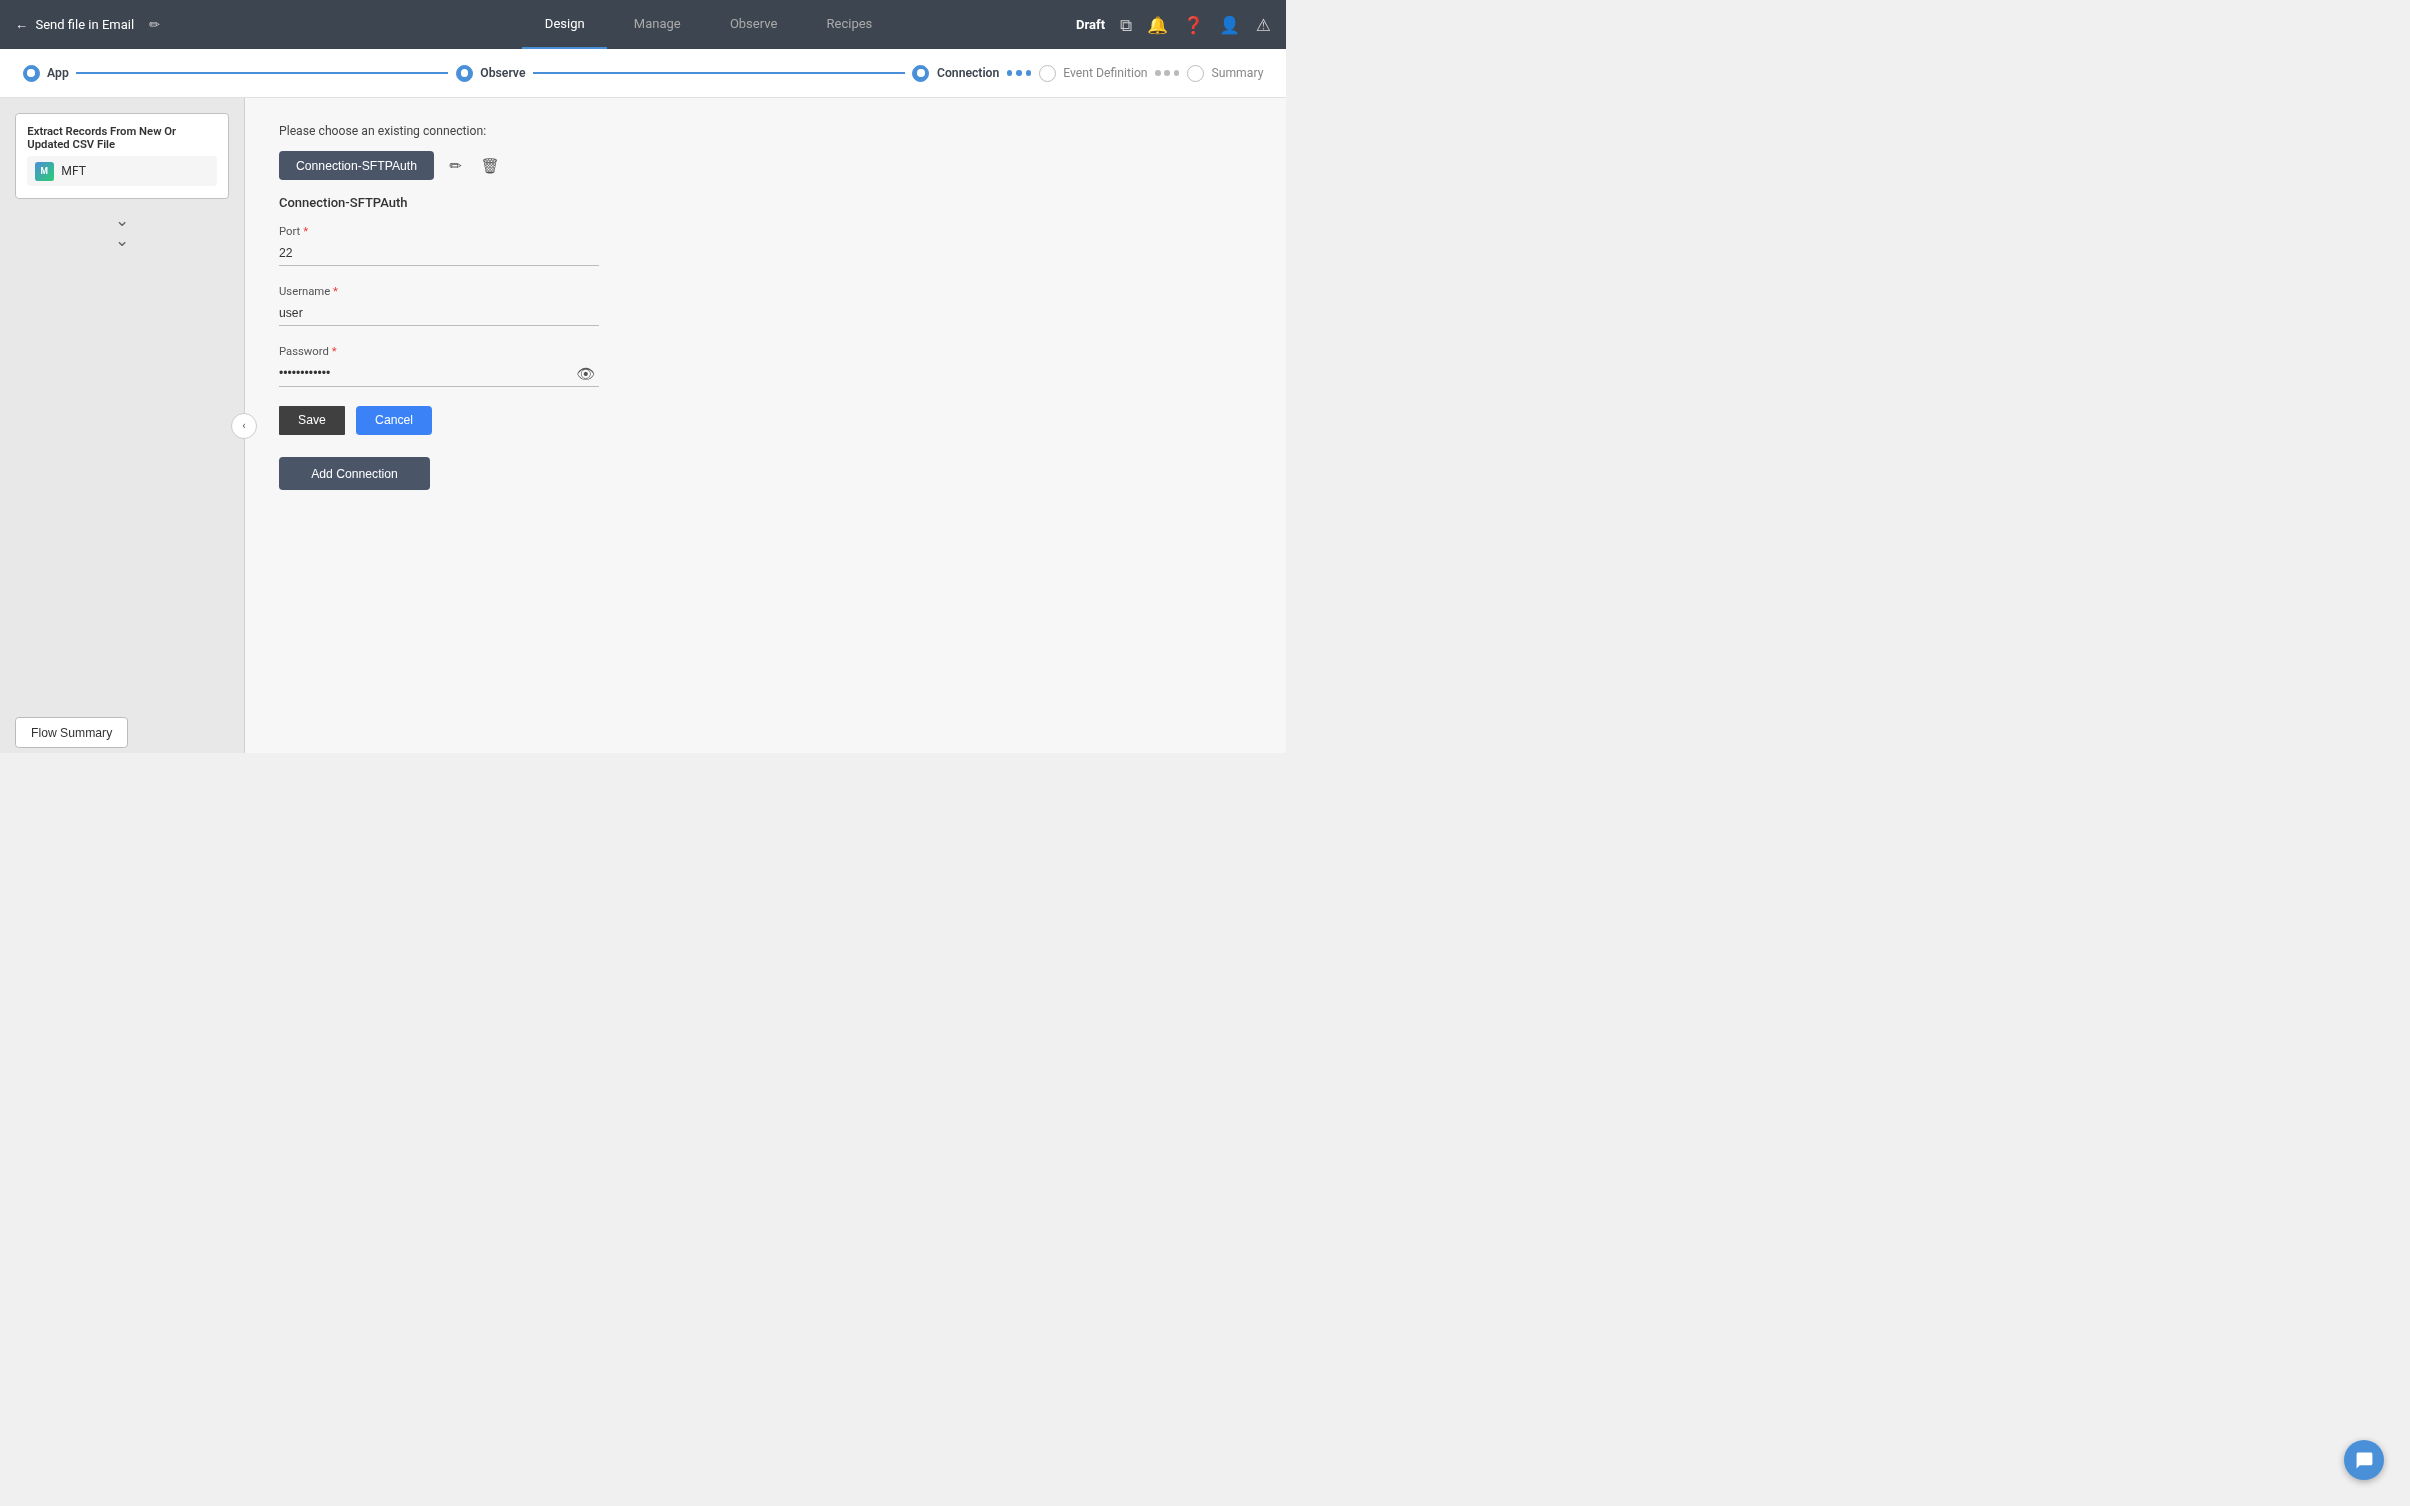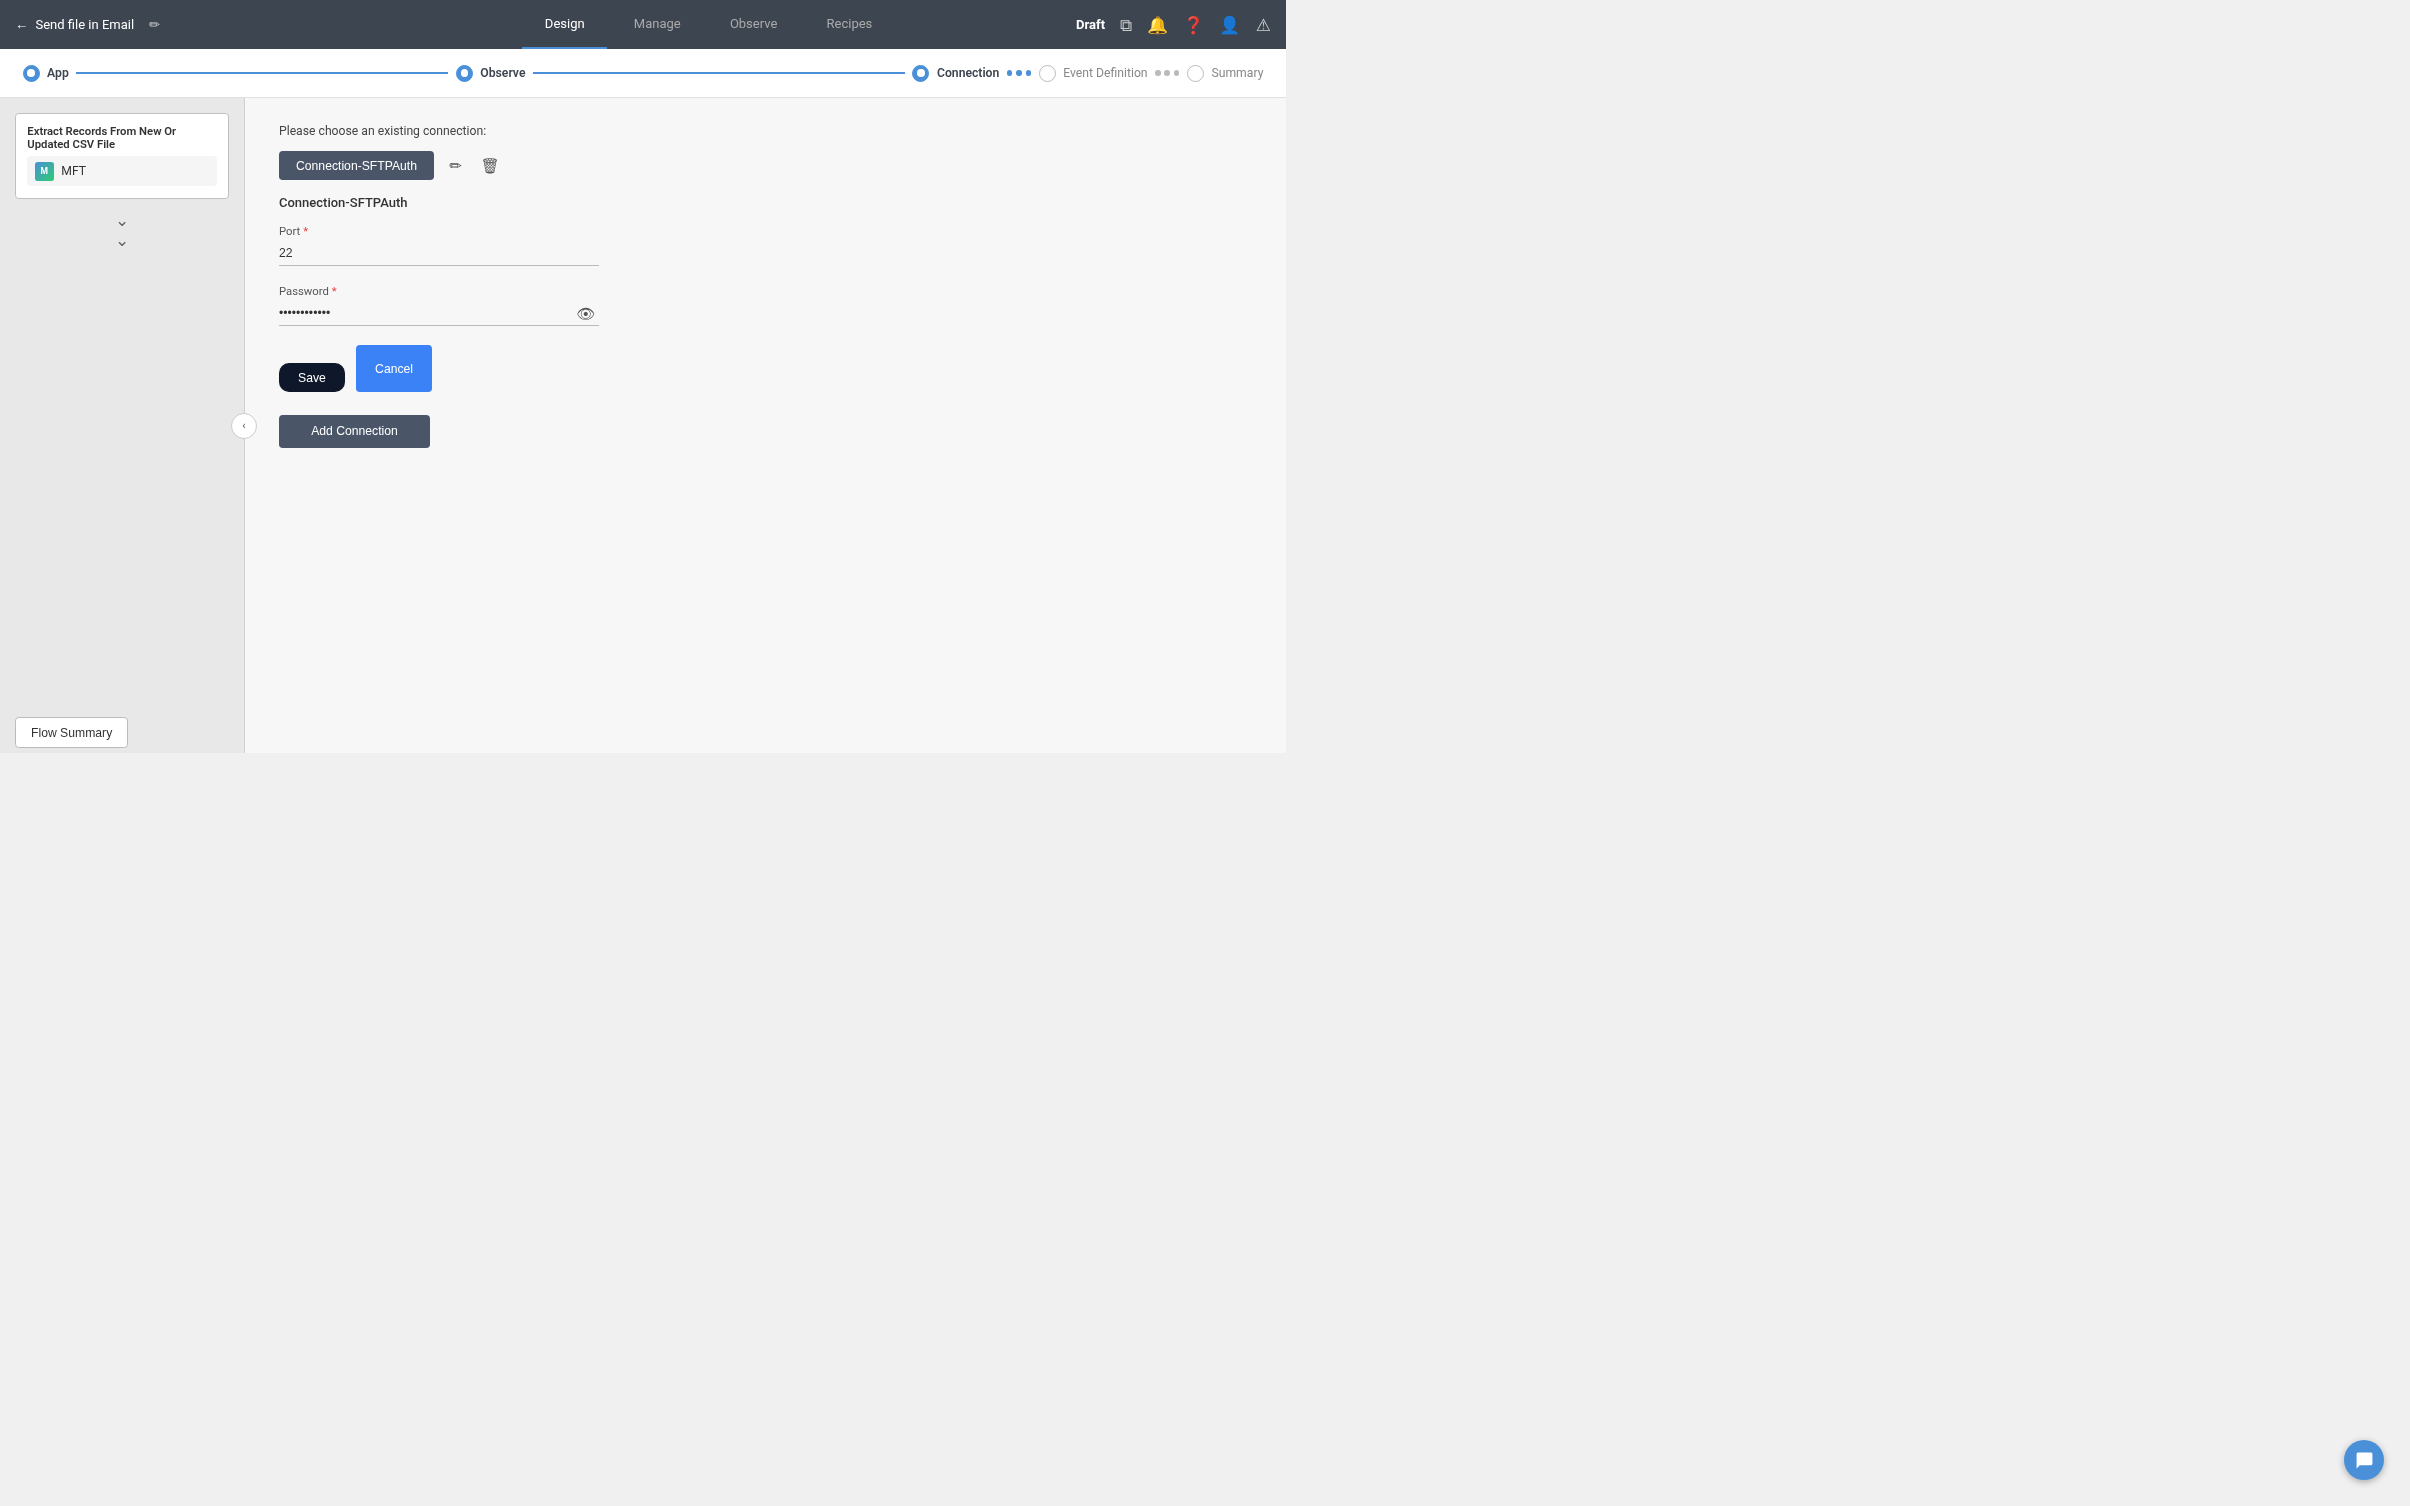--- a/index.html
+++ b/index.html
@@ -99,21 +99,21 @@
     .form-label.inactive-label { color: #555; }
     .form-input {
       width: 320px; border: none; border-bottom: 1.9px solid #bbb; background: transparent; font-size: 12.2px; padding: 3.8px 0 5.6px 0; outline: none; color: #333;
     }
     .form-input.active { border-bottom: 1.9px solid #4a90d9; }
     .password-wrapper { position: relative; width: 320px; }
     .password-wrapper .form-input { width: 100%; padding-right: 26px; }
     .password-eye { position: absolute; right: 3.8px; top: 50%; transform: translateY(-50%); cursor: pointer; color: #555; font-size: 15px; }
     .form-actions { display: flex; gap: 11.3px; margin-bottom: 22.6px; margin-top: 7.5px; }
     .save-btn {
-      background: #0f172a; color: #fff; border: none; padding: 7.5px 19px; border-radius: 10px; font-size: 12.2px; cursor: pointer; margin-top: 18px;
+      background: #404040; color: #fff; border: none; padding: 7.5px 19px; border-radius: 1px; font-size: 12.2px; cursor: pointer;
     }
     .cancel-btn {
       background: #3b82f6; color: #fff; border: none; padding: 7.5px 19px; border-radius: 3.8px; font-size: 12.2px; cursor: pointer;
     }
     .add-connection-btn {
       background: #4a5568; color: #fff; border: none; padding: 9.4px 19px; border-radius: 3.8px; font-size: 12.2px; cursor: pointer; min-width: 151px;
     }
 
     
     .chat-bubble {
@@ -227,20 +227,27 @@
     
     <div class="form-group">
       <label class="form-label inactive-label">
         <span>Port</span>
         <span class="required">*</span>
       </label>
       <input type="text" class="form-input" value="22" style="">
     </div>
 
     
+    <div class="form-group">
+      <label class="form-label inactive-label">
+        <span>Username</span>
+        <span class="required">*</span>
+      </label>
+      <input type="text" class="form-input" value="user" style="">
+    </div>
 
     
     <div class="form-group">
       <label class="form-label inactive-label">
         <span>Password</span>
         <span class="required">*</span>
       </label>
       <div class="password-wrapper">
         <input type="password" class="form-input" value="••••••••••••" style="">
         <span class="password-eye">👁</span>

